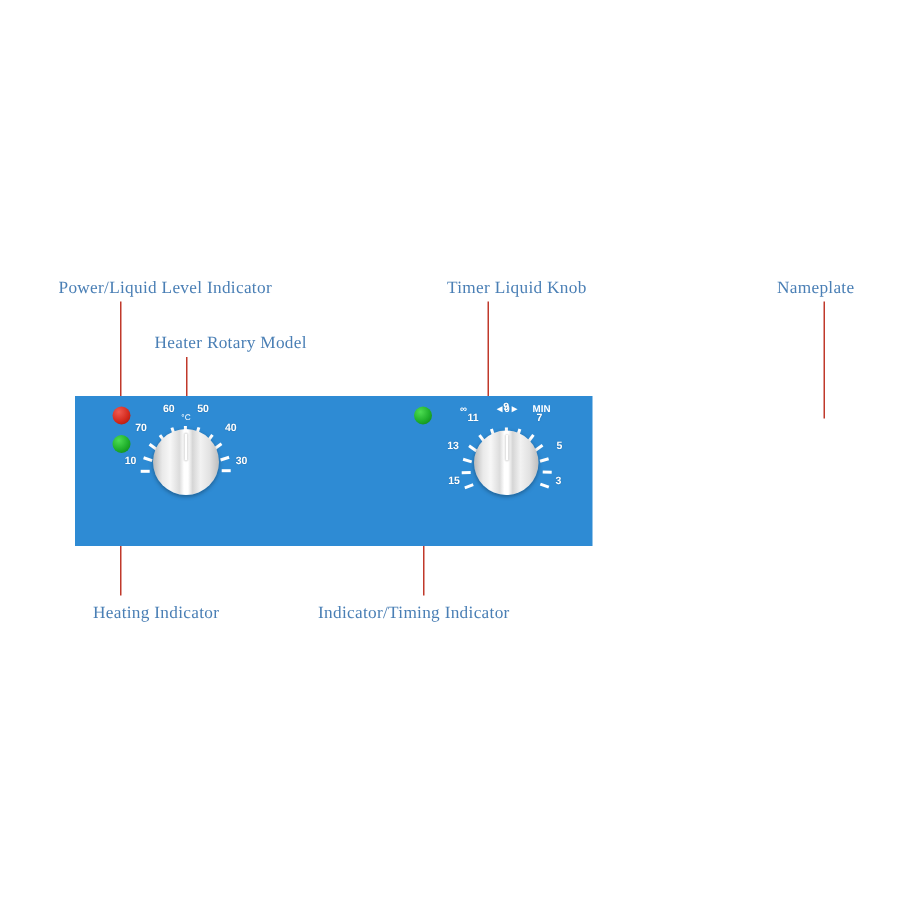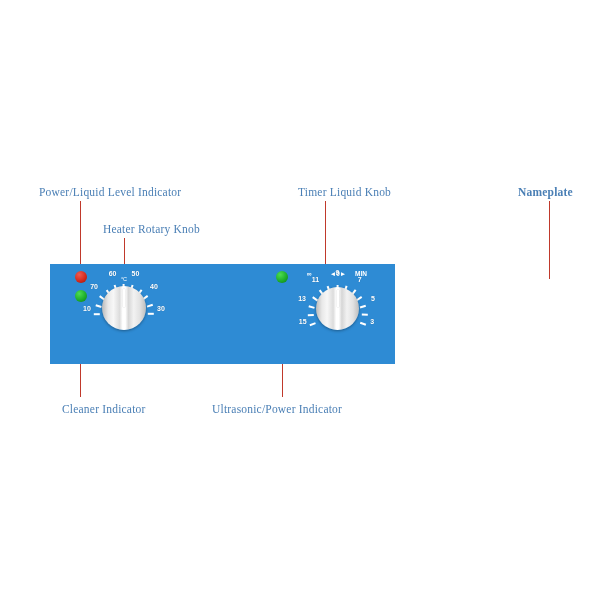--- a/index.html
+++ b/index.html
@@ -156,29 +156,29 @@
     letter-spacing: .1px;
   }
 </style>
 </head>
 <body>
 
 <div id="stage">
 
   <div class="anno" style="left:27px; top:186px;">Power/Liquid Level Indicator</div>
 
-  <div class="anno" style="left:91px; top:223px;">Heater Rotary Knob</div>
+  <div class="anno" style="left:91px; top:223px;">Heater Rotary Model</div>
 
   <div class="anno" style="left:286px; top:186px;">Timer Liquid Knob</div>
 
-  <div class="anno" style="left:506px; top:186px;font-weight:bold;">Nameplate</div>
-
-  <div class="anno" style="left:50px; top:403px;">Cleaner Indicator</div>
-
-  <div class="anno" style="left:200px; top:403px;">Ultrasonic/Power Indicator</div>
+  <div class="anno" style="left:506px; top:186px;">Nameplate</div>
+
+  <div class="anno" style="left:50px; top:403px;">Heating Indicator</div>
+
+  <div class="anno" style="left:200px; top:403px;">Indicator/Timing Indicator</div>
 
   <div class="leader" style="left:68px; top:201px; height:72px;"></div>
 
   <div class="leader" style="left:112px; top:238px; height:36px;"></div>
 
   <div class="leader" style="left:313px; top:201px; height:72px;"></div>
 
   <div class="leader" style="left:537px; top:201px; height:78px;"></div>
 
   <div class="leader" style="left:68px; top:296px; height:101px;"></div>

